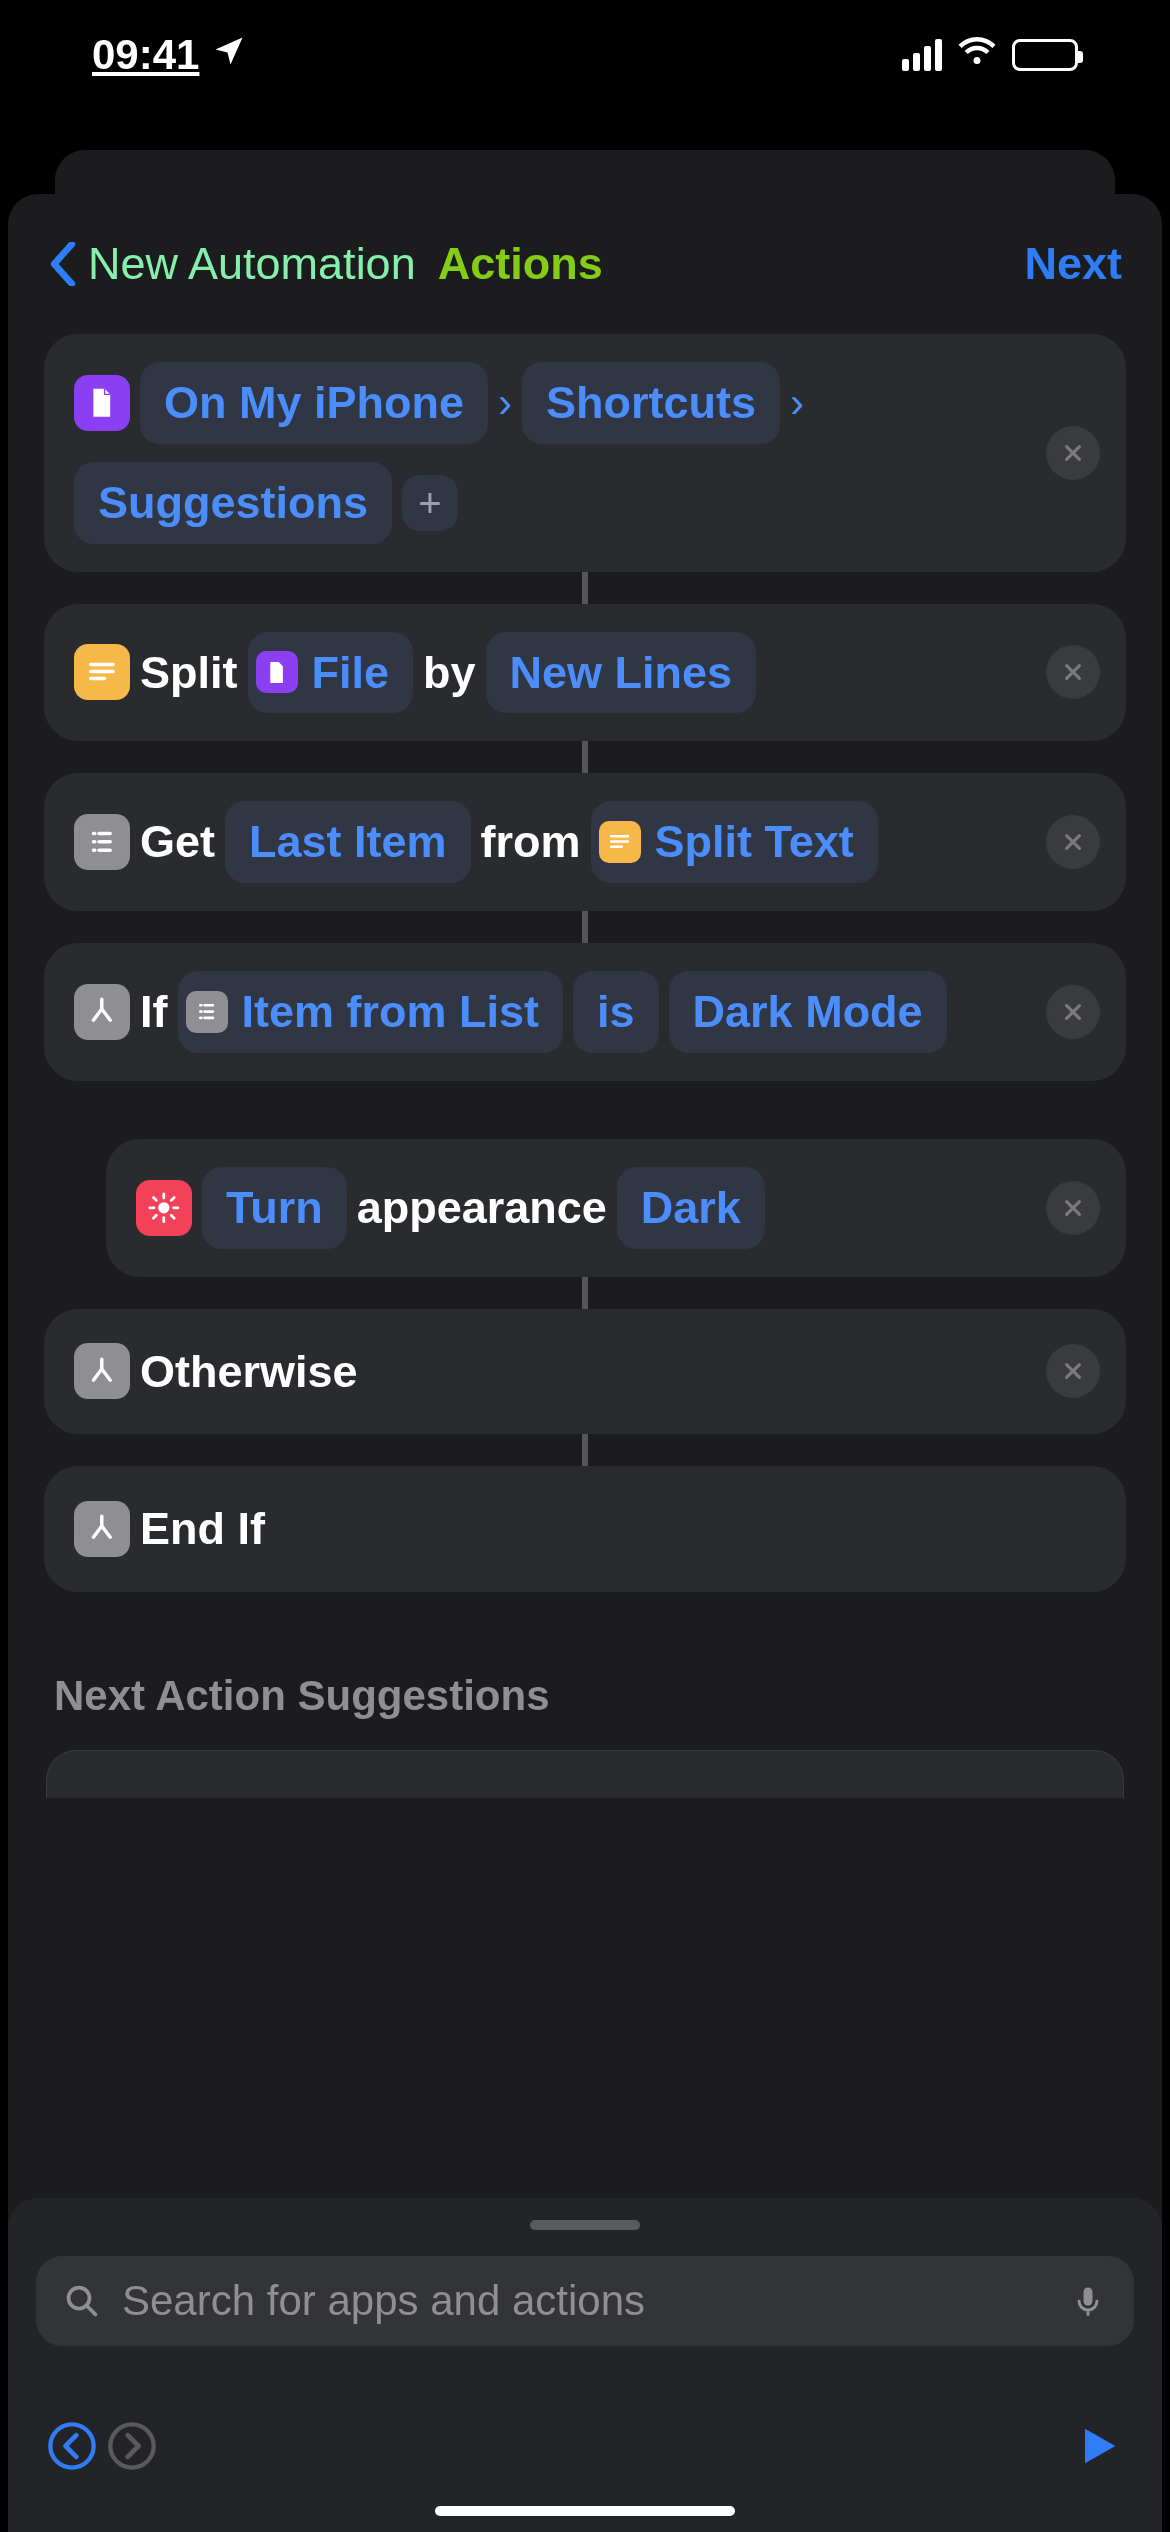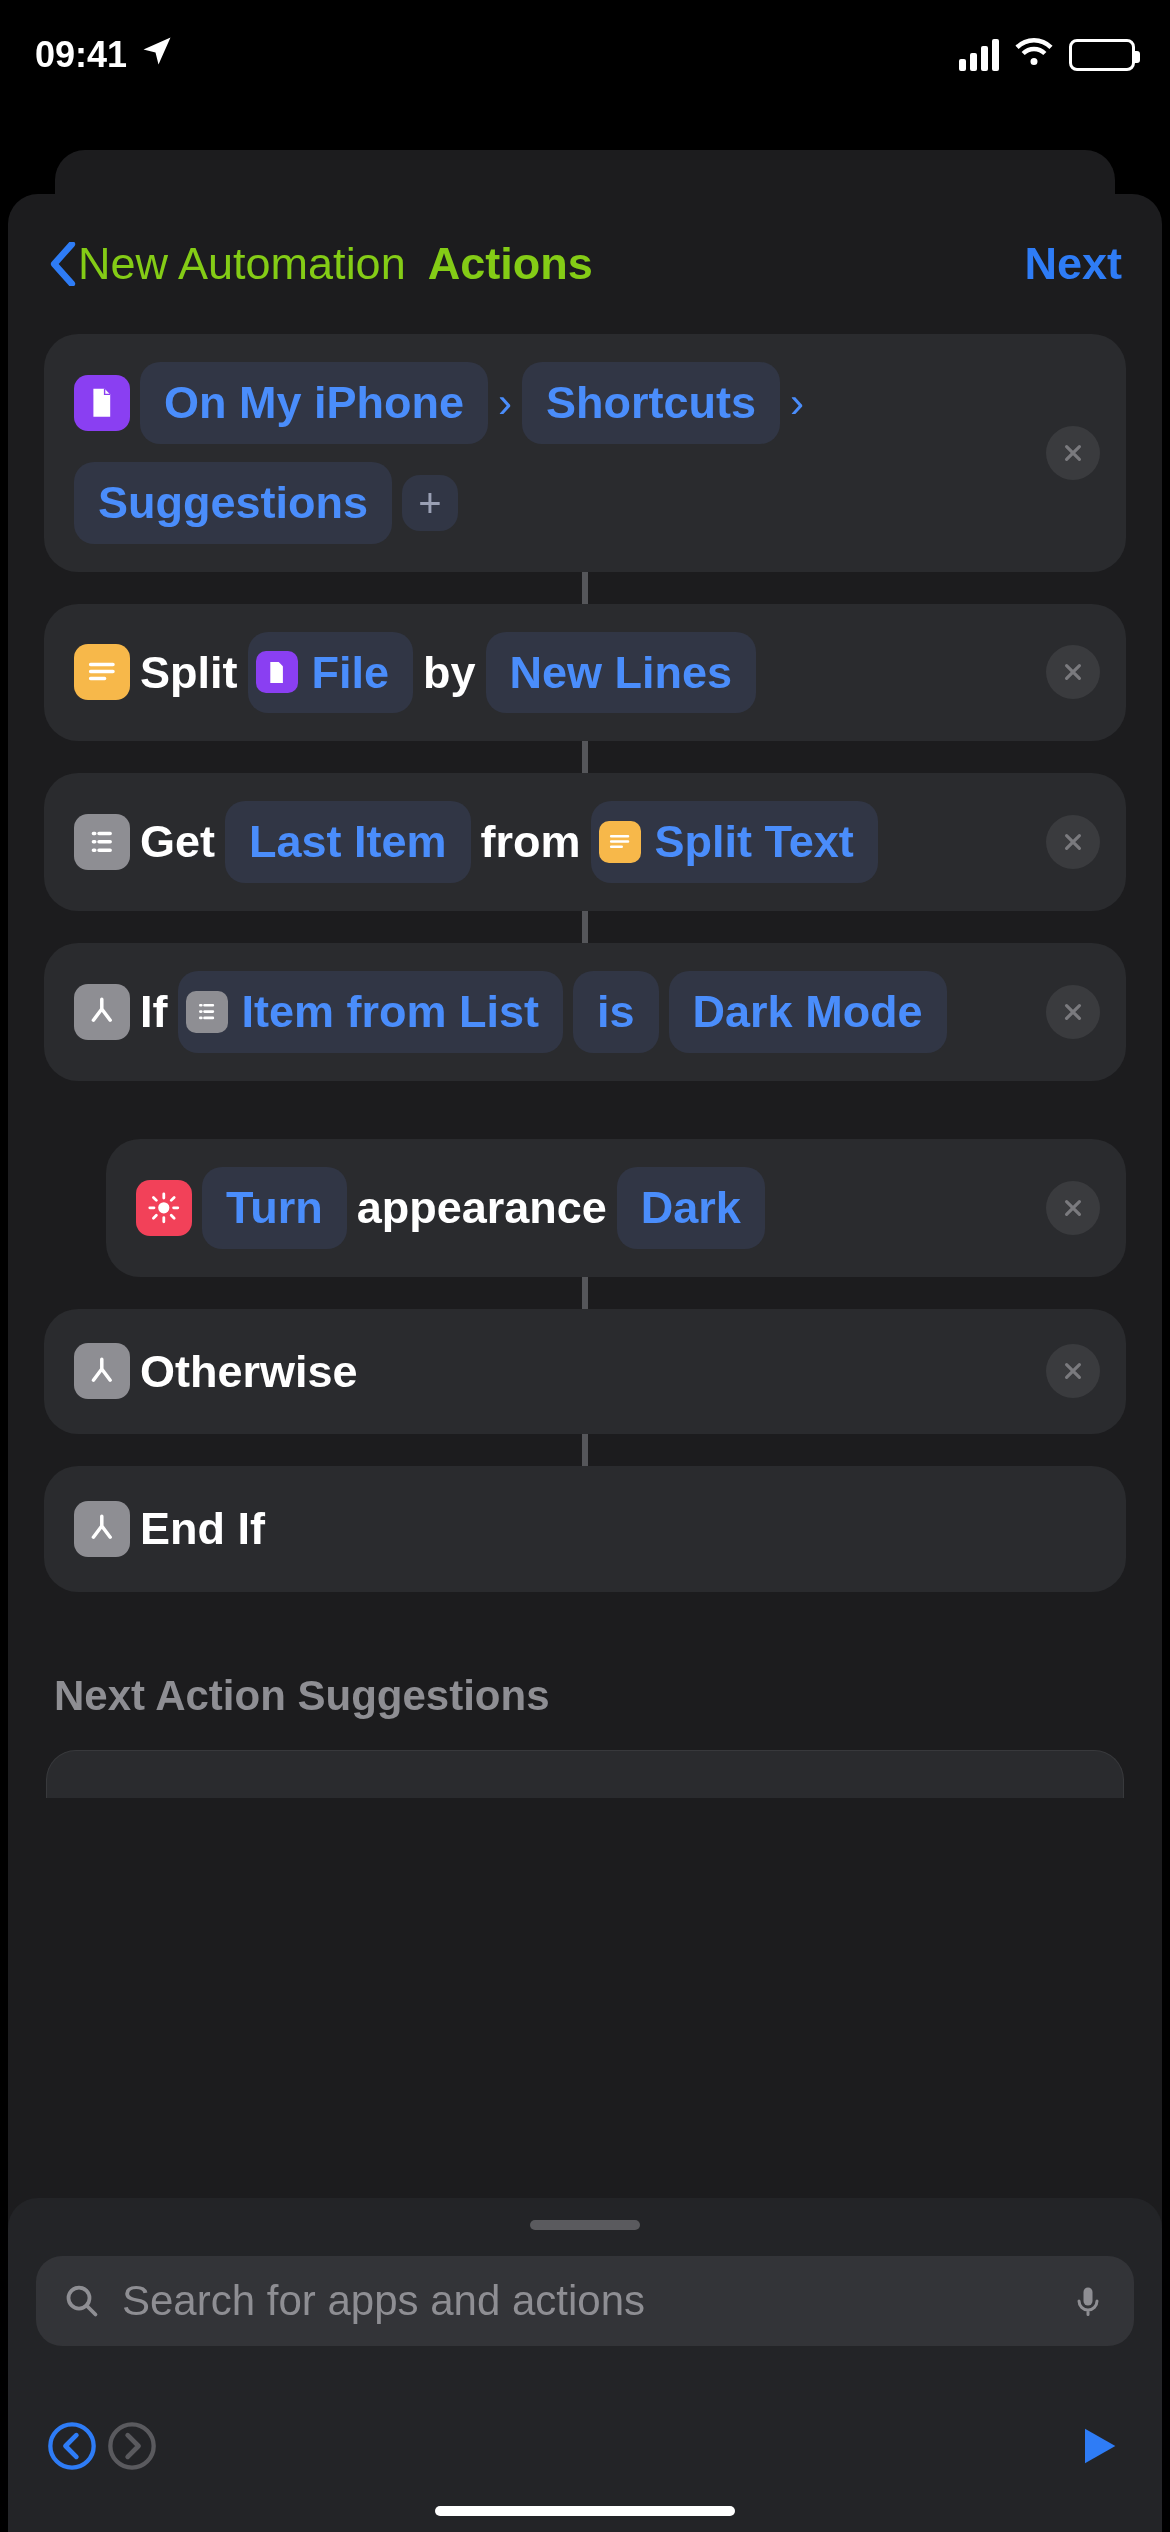--- a/index.html
+++ b/index.html
@@ -9,23 +9,24 @@
     background: #000;
     font-family: -apple-system, "SF Pro Text", "Helvetica Neue", Arial, sans-serif;
     color: #fff;
     overflow: hidden;
   }
   .statusbar {
     height: 110px;
     display: flex;
     align-items: center;
     justify-content: space-between;
-    padding: 0 35px;
-    font-size: 36px;
+    padding: 0 92px;
+    font-size: 42px;
     font-weight: 600;
+    text-decoration: underline;
   }
   .statusbar .left { display: flex; align-items: center; gap: 12px; }
   .statusbar .right { display: flex; align-items: center; gap: 14px; }
   .loc-icon svg { width: 36px; height: 36px; }
   .signal { display: flex; align-items: flex-end; gap: 4px; height: 32px; }
   .signal .bar { width: 7px; background: #fff; border-radius: 2px; }
   .signal .b1 { height: 12px; } .signal .b2 { height: 18px; }
   .signal .b3 { height: 25px; } .signal .b4 { height: 32px; }
   .wifi svg { width: 42px; height: 42px; }
   .battery { width: 66px; height: 32px; border: 3px solid #fff; border-radius: 8px; position: relative; padding: 3px; }
@@ -46,21 +47,21 @@
     height: 2338px;
   }
 
   .navbar {
     display: flex;
     align-items: center;
     height: 140px;
     padding: 0 40px;
     gap: 12px;
   }
-  .navbar .back { color: #84cc16; display: flex; align-items: center; font-size: 45px; }
+  .navbar .back { color: #86efac; display: flex; align-items: center; gap: 10px; font-size: 45px; }
   .navbar .back svg { width: 30px; height: 44px; }
   .navbar .title { color: #84cc16; font-size: 45px; font-weight: 700; margin-left: 10px; }
   .navbar .spacer { flex: 1; }
   .navbar .next { color: #2e7cf6; font-size: 45px; font-weight: 600; }
 
   .content { padding: 0 36px; }
   .card {
     background: #2a2b2e;
     border-radius: 34px;
     padding: 28px 30px;

